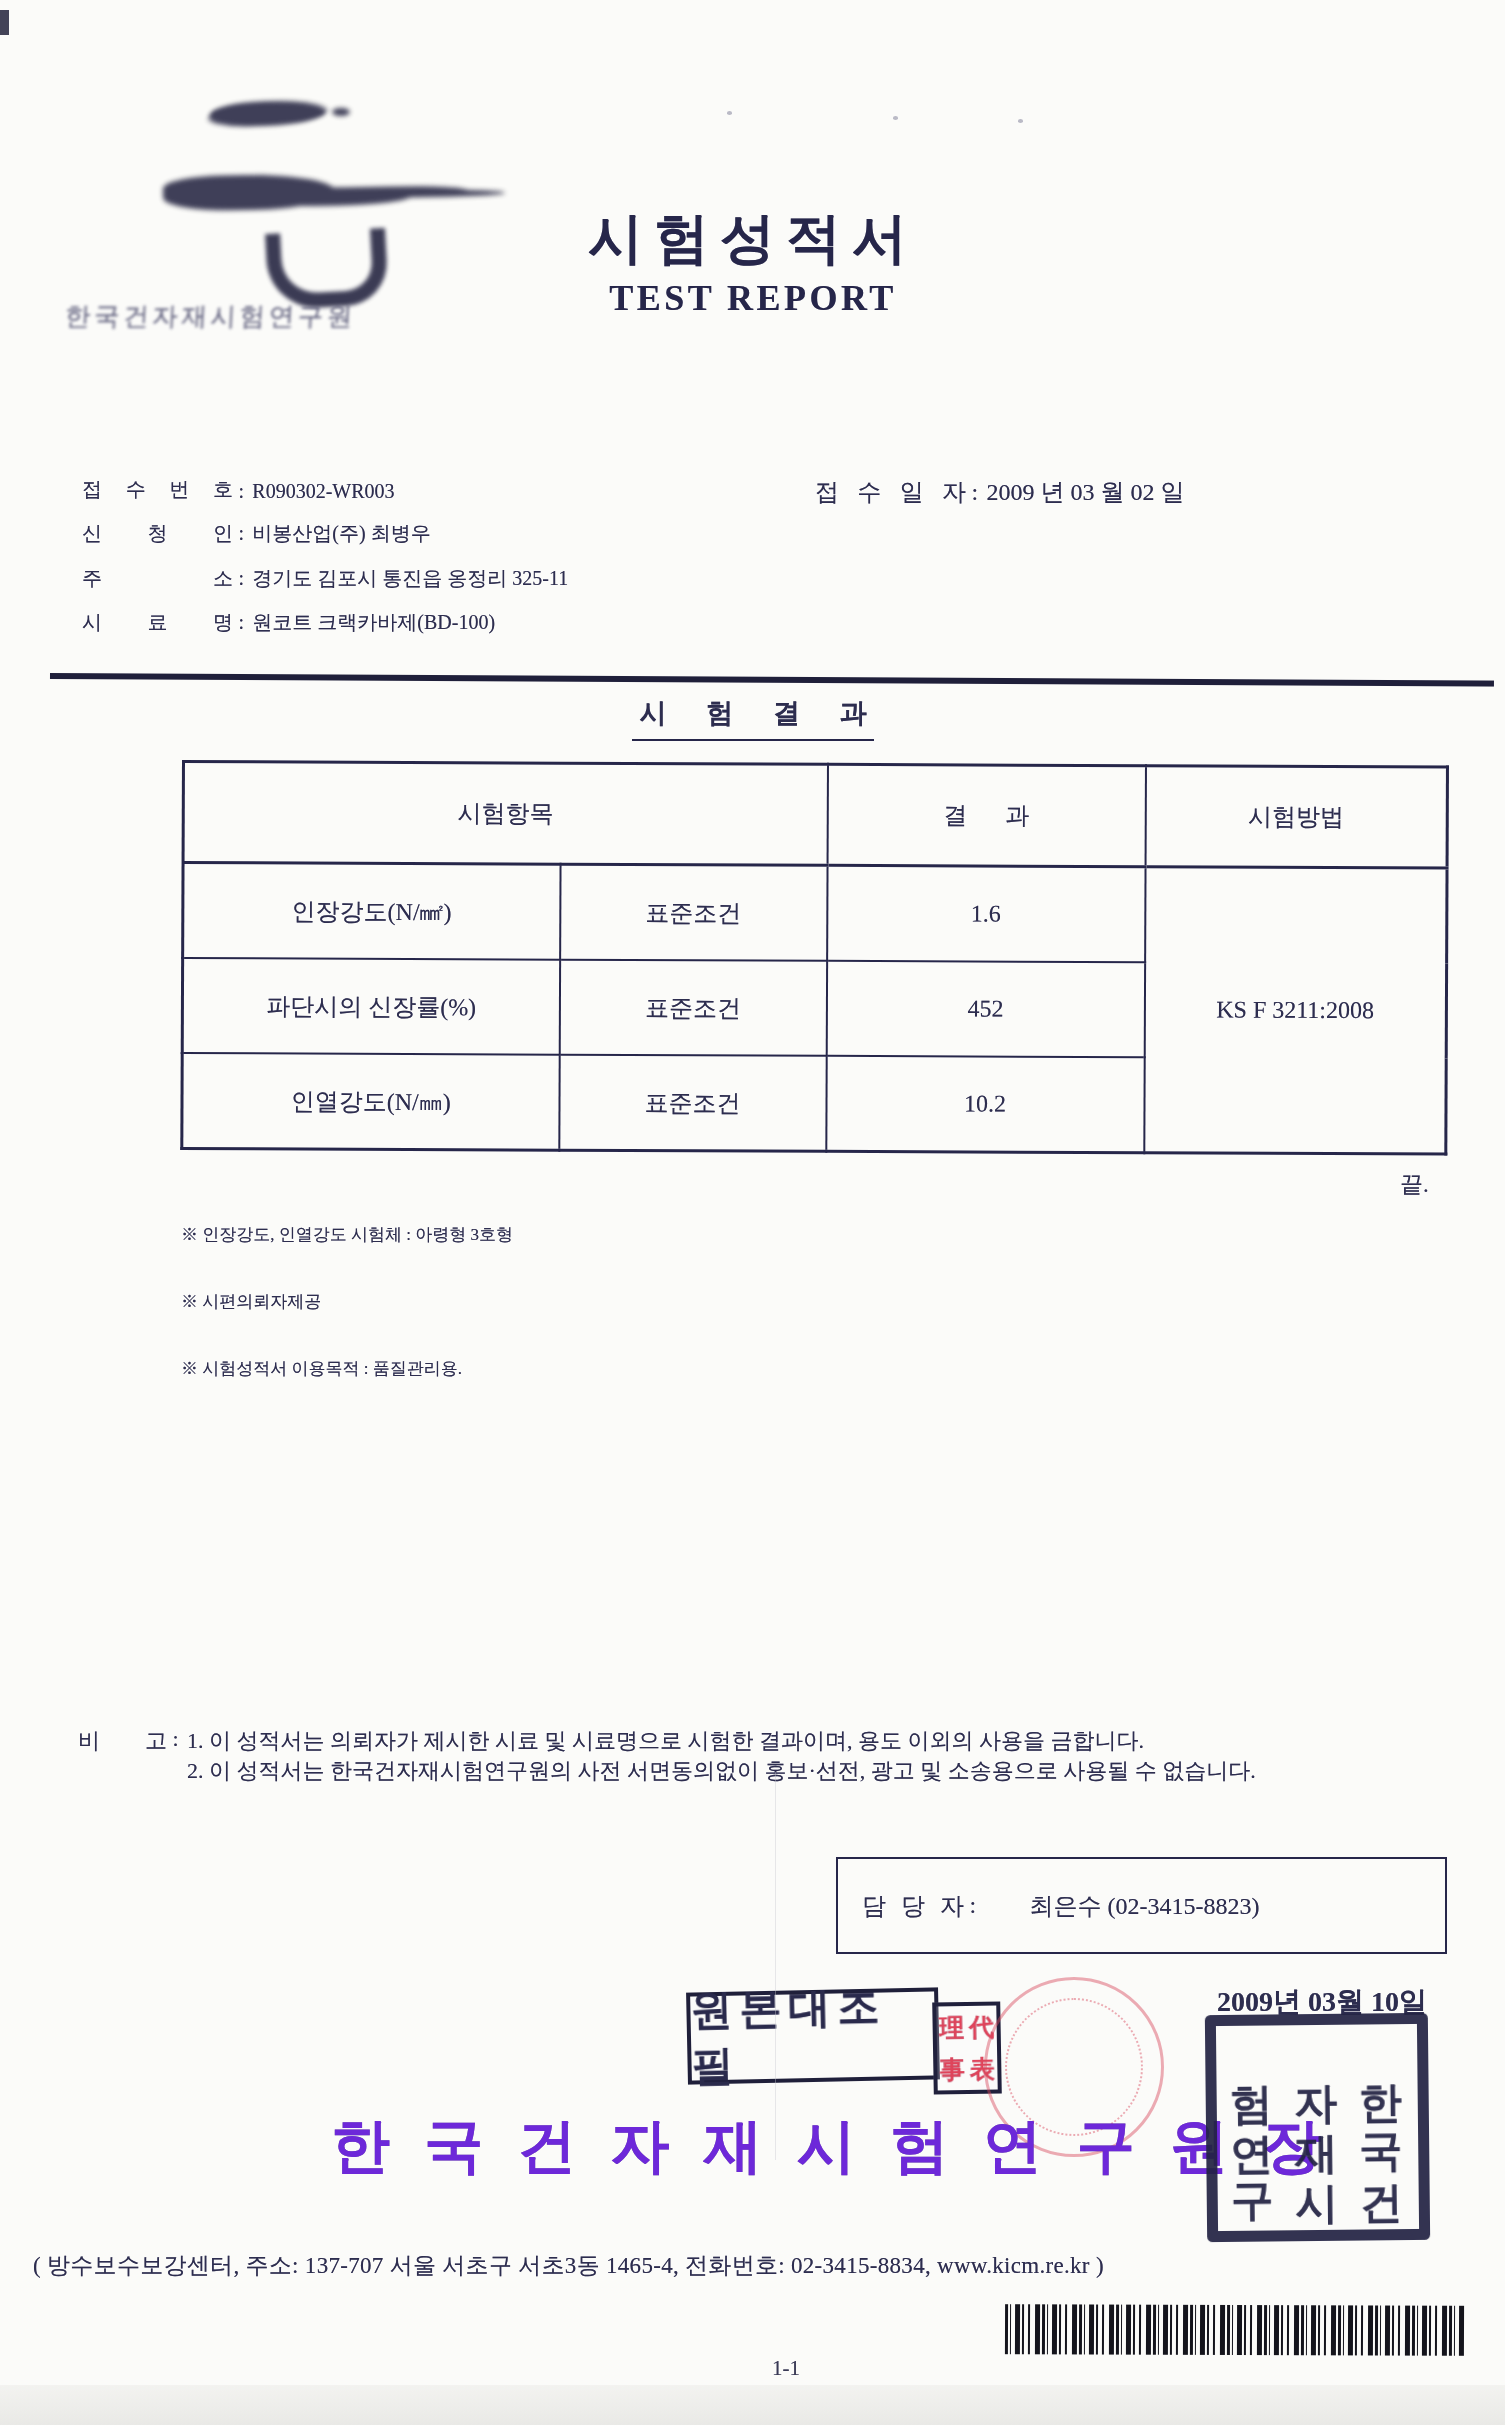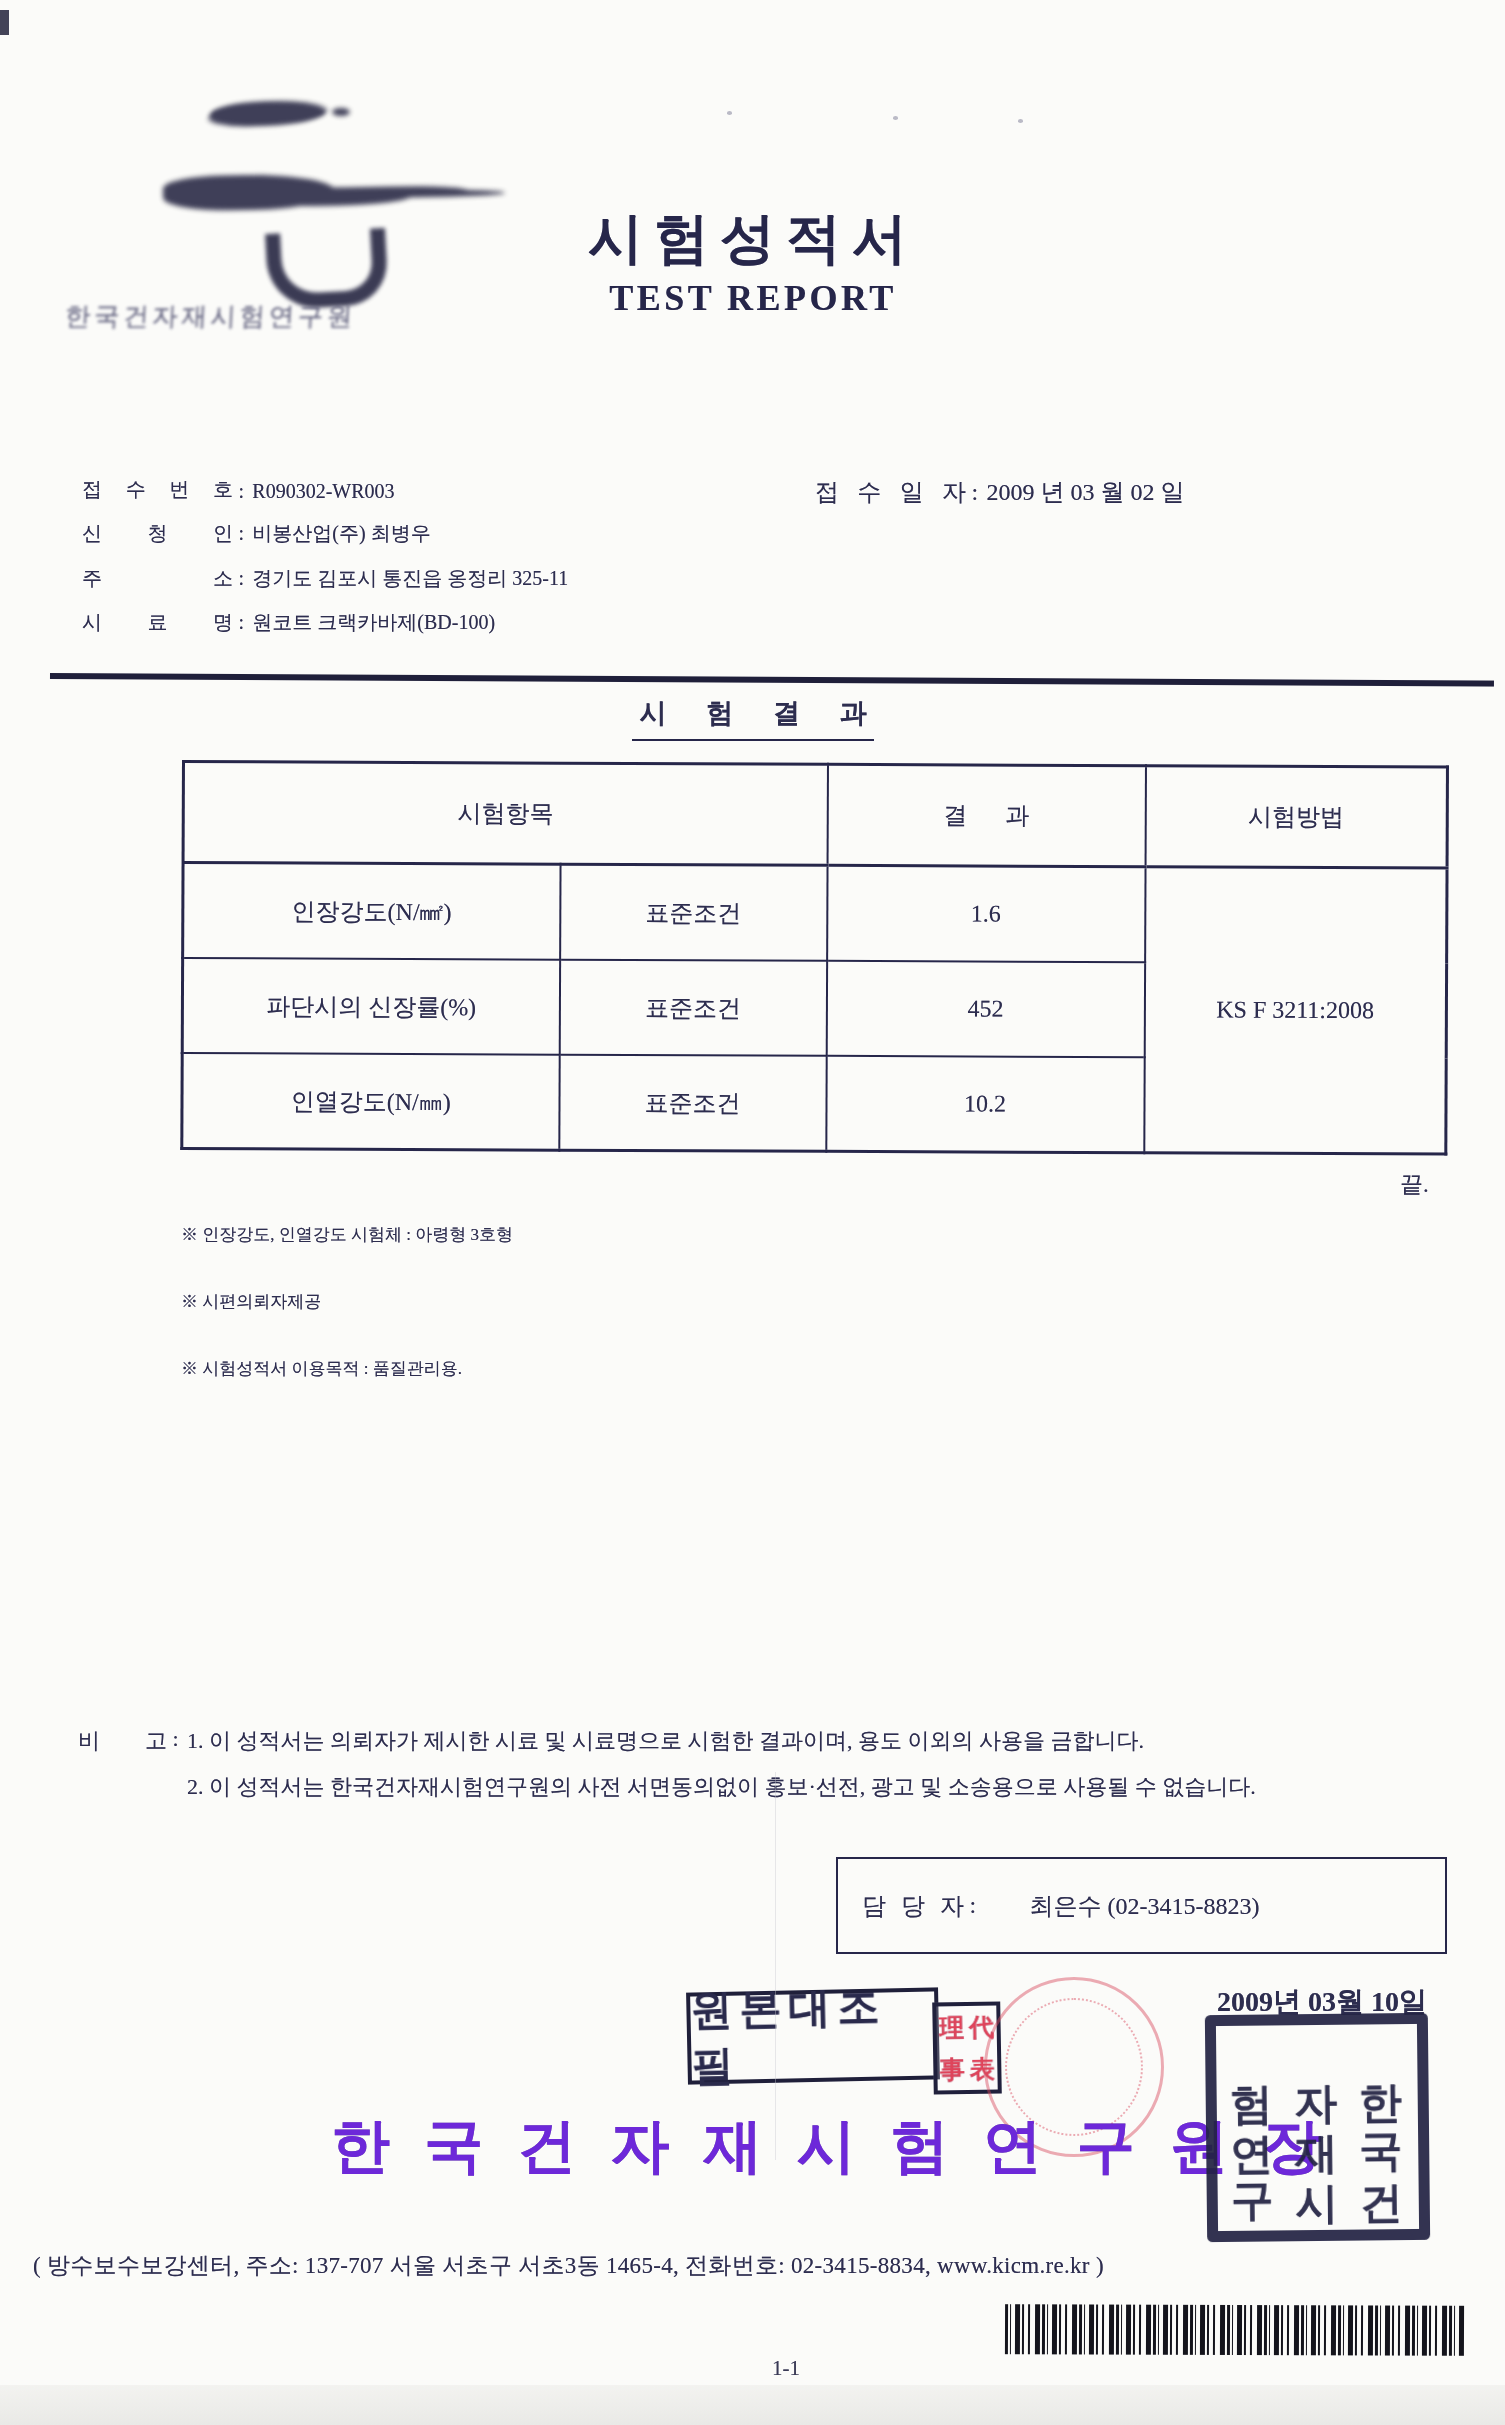--- a/index.html
+++ b/index.html
@@ -54,21 +54,21 @@
   .c1{width:377px;}.c2{width:267px;}.c3{width:318px;}.c4{width:302px;}
   .method-cell{font-size:25px;}
 
   .end-mark{left:1400px;top:1169px;font-size:23px;}
 
   .notes{left:181px;top:1223px;display:flex;flex-direction:column;gap:44px;font-size:17px;}
 
   
   .remarks{left:78px;top:1726px;font-size:22px;display:flex;align-items:flex-start;white-space:nowrap;}
   .rl{display:inline-block;width:89px;text-align:justify;text-align-last:justify;}
-  .rlines{display:flex;flex-direction:column;gap:16px;}
+  .rlines{display:flex;flex-direction:column;}
   .rline2{margin-left:0px;}
 
   
   .contact{left:836px;top:1857px;width:611px;height:97px;border:2.1px solid #26264a;
       display:flex;align-items:center;font-size:24px;padding-left:24px;box-sizing:border-box;}
   .contact .jlabel{width:102px;}
   .contact .cval{margin-left:45px;}
 
   .appr-date{left:1217px;top:1983px;font-size:28px;font-weight:bold;white-space:nowrap;}
 

